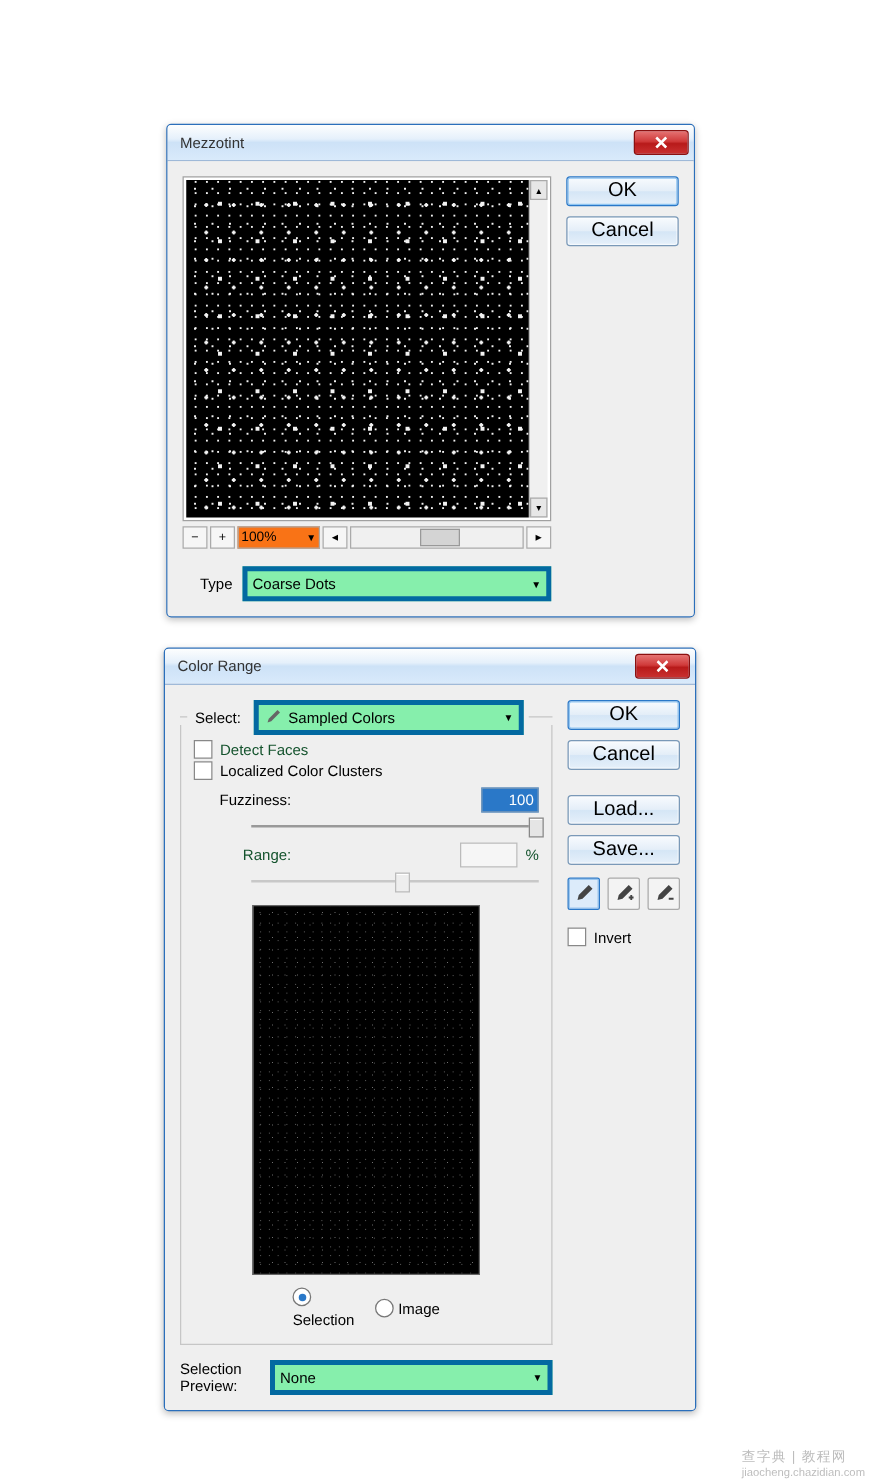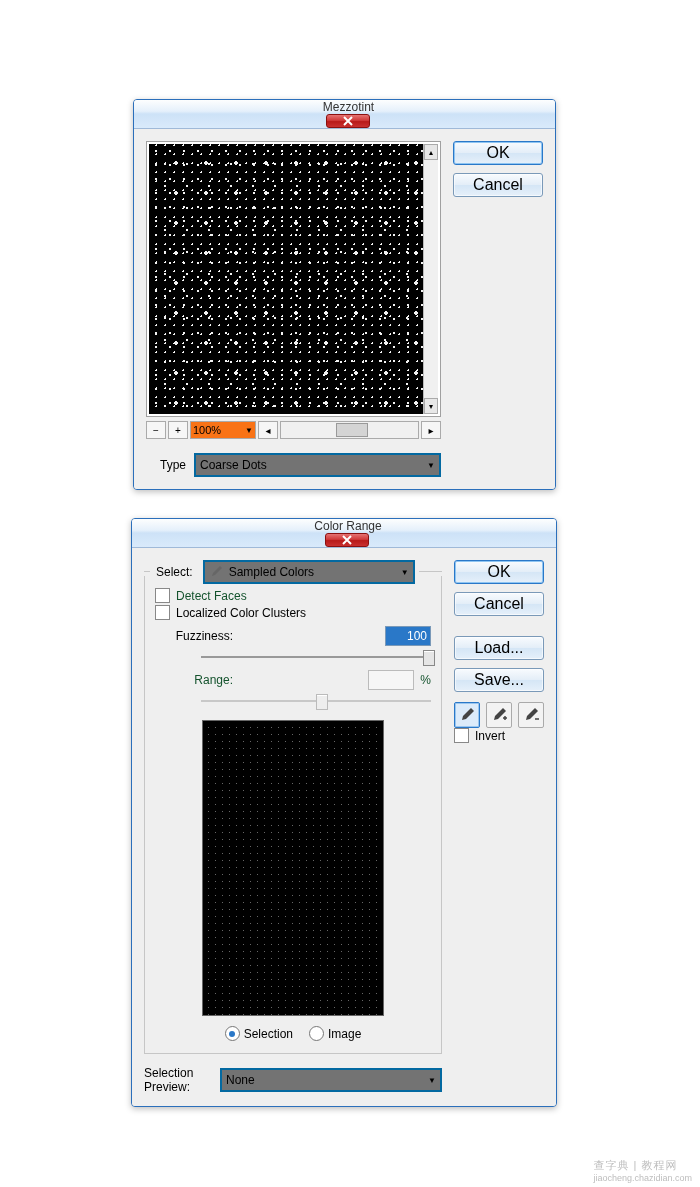--- a/index.html
+++ b/index.html
@@ -24,21 +24,20 @@
   overflow: hidden;
 }
 
 .titlebar {
   height: 28px;
   background: linear-gradient(to bottom, #fdfefe 0%, #e5f0fb 40%, #cde2f7 50%, #d9eafb 100%);
   border-bottom: 1px solid #9fb9d8;
   display: flex;
   align-items: center;
   padding: 0 2px 0 10px;
-  flex-direction: column;
 }
 .titlebar-title {
   flex: 1;
   font-size: 12px;
   color: #333;
 }
 .close-btn {
   width: 42px;
   height: 18px;
   background: linear-gradient(to bottom, #e57373 0%, #d03a3a 45%, #b81a1a 55%, #c93030 100%);
@@ -177,22 +176,22 @@
 .type-row {
   margin-top: 14px;
   display: flex;
   align-items: center;
   gap: 8px;
 }
 .type-row label { width: 40px; text-align: right; }
 .combo {
   flex: 1;
   height: 20px;
-  border: 2px solid #0369a1;
-  background: #737373;
+  border: 4px solid #0369a1;
+  background: #86efac;
   display: flex;
   align-items: center;
   justify-content: space-between;
   padding: 0 4px;
   font-size: 12px;
 }
 .combo .caret { font-size: 8px; }
 
 
 .cr-left { flex: 1; }
@@ -313,21 +312,21 @@
   display: flex;
   align-items: center;
   justify-content: center;
   border-radius: 2px;
 }
 .icon-btn.active {
   border: 1px solid #2a78c8;
   background: #dcebfa;
   box-shadow: inset 0 0 0 1px #9ac6ef;
 }
-.invert-row { display: flex; align-items: center; gap: 6px; margin-top: 0; }
+.invert-row { display: flex; align-items: center; gap: 6px; margin-top: 14px; }
 .selprev-row {
   margin-top: 12px;
   display: flex;
   align-items: center;
   gap: 6px;
 }
 .selprev-row .combo { width: 210px; flex: none; }
 
 .watermark {
   position: absolute;
@@ -456,21 +455,21 @@
           <span class="dimmed">%</span>
         </div>
         <div class="slider disabled" style="margin-left:46px;">
           <div class="track"></div>
           <div class="thumb"></div>
         </div>
 
         <div class="cr-preview"></div>
 
         <div class="radios">
-          <label style="display:flex;align-items:center;gap:4px;">
+          <label style="display:flex;align-items:flex-start;gap:4px;flex-direction:column;">
             <span class="radio checked"></span>
             <span>Selection</span>
           </label>
           <label style="display:flex;align-items:center;gap:4px;">
             <span class="radio"></span>
             <span>Image</span>
           </label>
         </div>
       </div>
 

